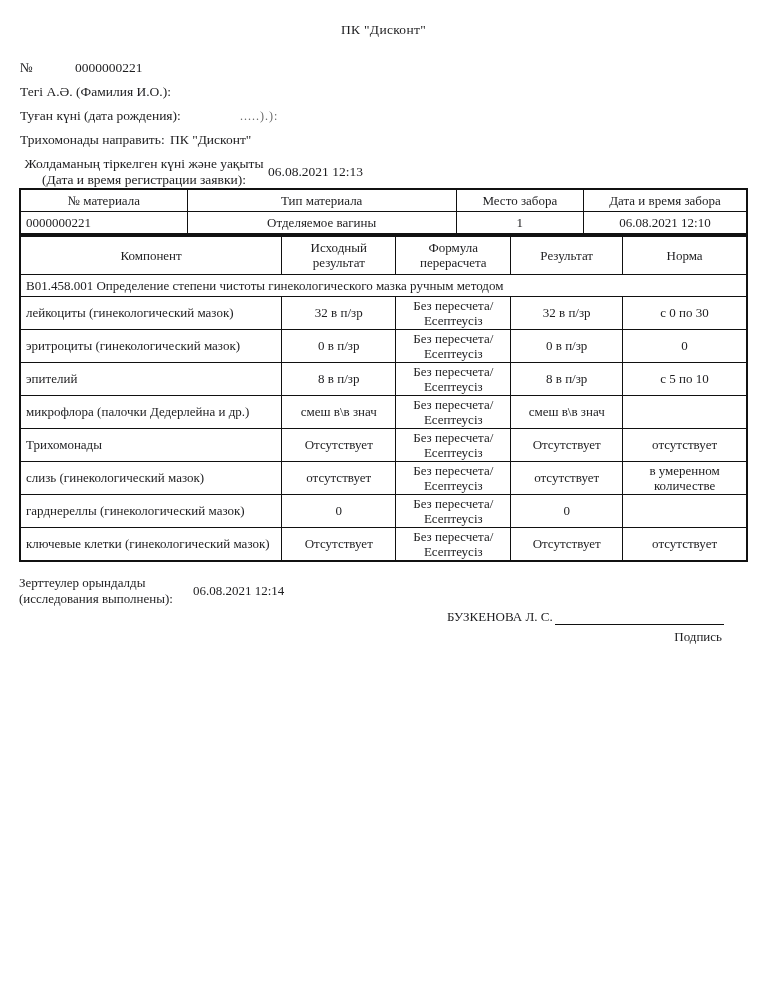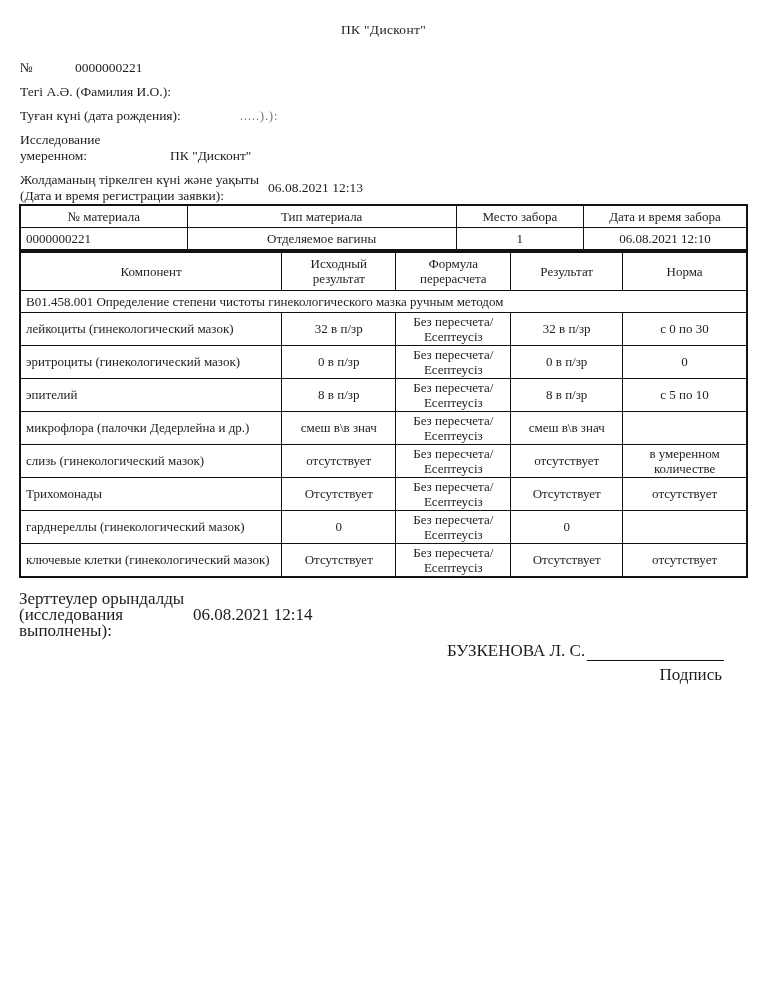--- a/index.html
+++ b/index.html
@@ -15,21 +15,21 @@
   .title { text-align: center; font-size: 13.5px; letter-spacing: 0.3px; }
 
   .meta { margin: 22px 20px 0 20px; font-size: 13.5px; }
   .meta-row { margin-bottom: 8px; min-height: 16px; line-height: 16px; }
   .num-lbl   { display: inline-block; width: 55px; }
   .birth-lbl { display: inline-block; width: 220px; }
   .dir-lbl   { display: inline-block; width: 150px; }
   .redacted  { color: #6b6b6b; filter: blur(0.7px); font-size: 12px; letter-spacing: 1px; }
   .reg-row { display: flex; align-items: center; margin-bottom: 0; }
   .reg-label { width: 248px; }
-  .reg-label div { line-height: 16px; }
+  .reg-label div { line-height: 16px; text-align: center; }
 
   table.tbl {
     border-collapse: collapse;
     width: 729px;
     margin: 0 auto;
     table-layout: fixed;
     border: 2px solid #111;
   }
   .material-tbl { margin-top: 13px; padding-left: 34px; }
   .results-tbl { margin-top: 2px; }
@@ -43,21 +43,21 @@
     white-space: pre-line;
     line-height: 15px;
   }
   .material-tbl thead tr { height: 22px; }
   .material-tbl tbody tr { height: 23px; }
   .results-tbl thead tr { height: 38px; }
   .results-tbl tr.section-row { height: 22px; }
   .results-tbl tbody tr.data-row { height: 31px; }
   .tbl td.left, .tbl td.section-cell { text-align: left; }
 
-  .footer { margin: 13px 19px 0 19px; font-size: 17px; }
+  .footer { margin: 13px 19px 0 19px; font-size: 13px; }
   .exec-block { display: flex; align-items: center; }
   .exec-label { width: 174px; }
   .exec-label div { line-height: 16px; }
   .sign-wrap { margin-top: 2px; }
   .sign-block { margin-left: 393px; width: 312px; }
   .sign-row { display: flex; align-items: flex-end; margin-left: 35px; }
   .sign-name { white-space: nowrap; }
   .sign-line { display: inline-block; width: 198px; height: 15px; border-bottom: 1.5px solid #111; margin-left: 2px; }
   .sign-caption { margin-left: 112px; width: 198px; text-align: right; margin-top: 4px; }
 </style>
@@ -72,21 +72,21 @@
     <div class="meta-row">
       <span class="num-lbl">№</span><span>0000000221</span>
     </div>
     <div class="meta-row">
       <span>Тегі А.Ә. (Фамилия И.О.):</span>
     </div>
     <div class="meta-row">
       <span class="birth-lbl">Туған күні (дата рождения):</span><span class="redacted">.....).):</span>
     </div>
     <div class="meta-row">
-      <span class="dir-lbl">Исследование умеренном:</span><span>ПК "Дисконт"</span>
+      <span class="dir-lbl">Трихомонады направить:</span><span>ПК "Дисконт"</span>
     </div>
     <div class="meta-row reg-row">
       <div class="reg-label">
         <div>Жолдаманың тіркелген күні және уақыты</div>
         <div>(Дата и время регистрации заявки):</div>
       </div>
       <span>06.08.2021 12:13</span>
     </div>
   </div>
 
@@ -164,34 +164,34 @@
         </tr>
         <tr class="data-row">
           <td class="left">микрофлора (палочки Дедерлейна и др.)</td>
           <td>смеш в\в знач</td>
           <td>Без пересчета/
 Есептеусіз</td>
           <td>смеш в\в знач</td>
           <td></td>
         </tr>
         <tr class="data-row">
+          <td class="left">Трихомонады</td>
+          <td>Отсутствует</td>
+          <td>Без пересчета/
+Есептеусіз</td>
+          <td>Отсутствует</td>
+          <td>отсутствует</td>
+        </tr>
+        <tr class="data-row">
           <td class="left">слизь (гинекологический мазок)</td>
           <td>отсутствует</td>
           <td>Без пересчета/
 Есептеусіз</td>
           <td>отсутствует</td>
           <td>в умеренном количестве</td>
-        </tr>
-        <tr class="data-row">
-          <td class="left">Трихомонады</td>
-          <td>Отсутствует</td>
-          <td>Без пересчета/
-Есептеусіз</td>
-          <td>Отсутствует</td>
-          <td>отсутствует</td>
         </tr>
         <tr class="data-row">
           <td class="left">гарднереллы (гинекологический мазок)</td>
           <td>0</td>
           <td>Без пересчета/
 Есептеусіз</td>
           <td>0</td>
           <td></td>
         </tr>
         <tr class="data-row">

